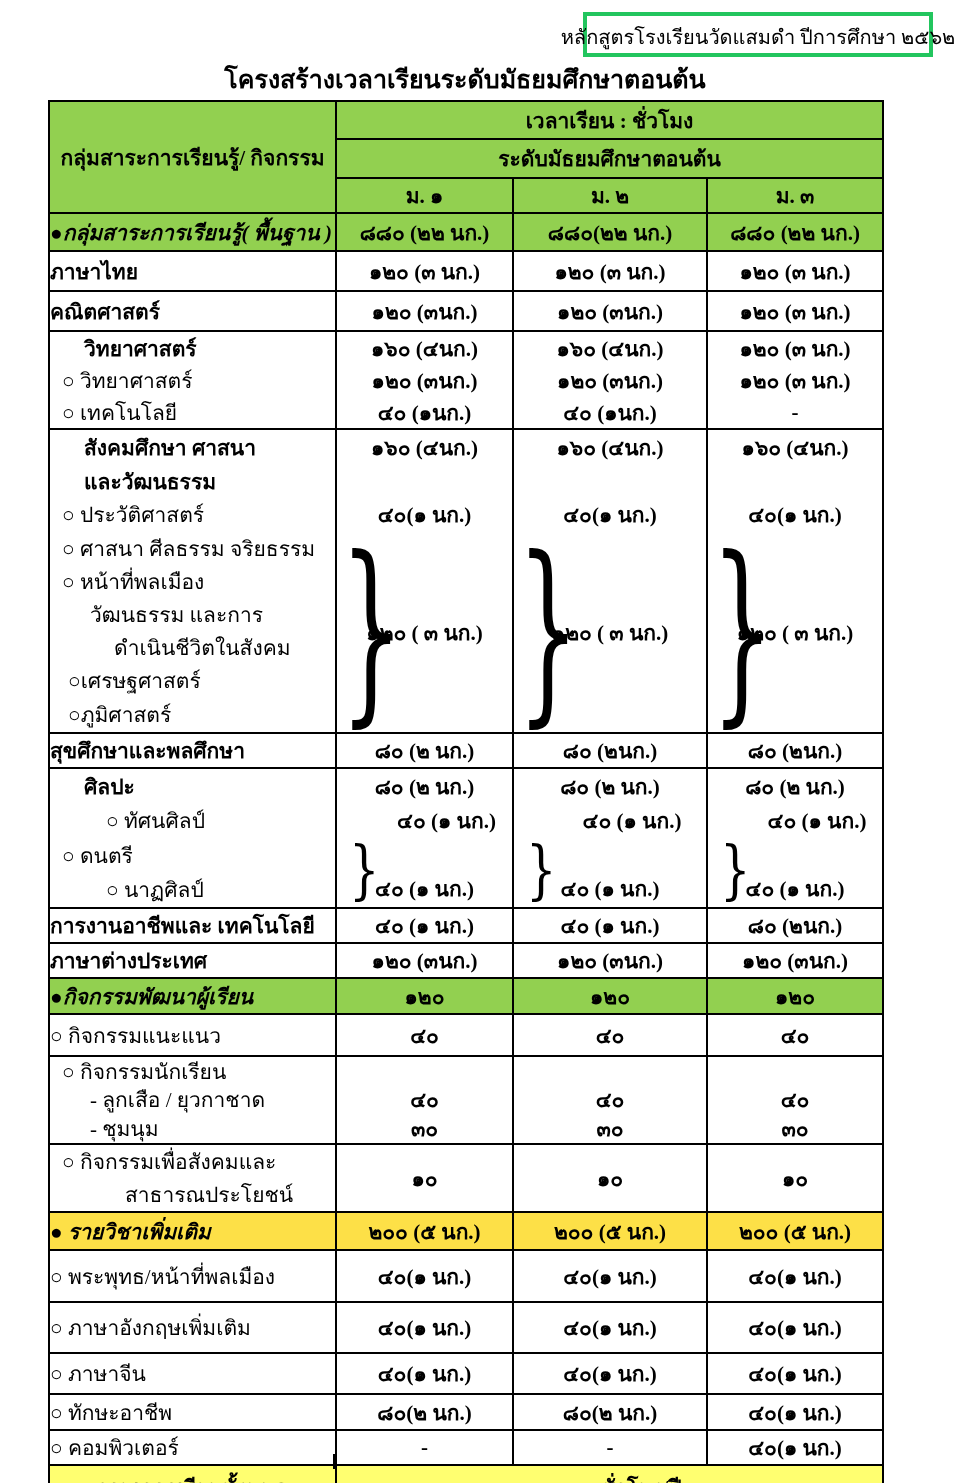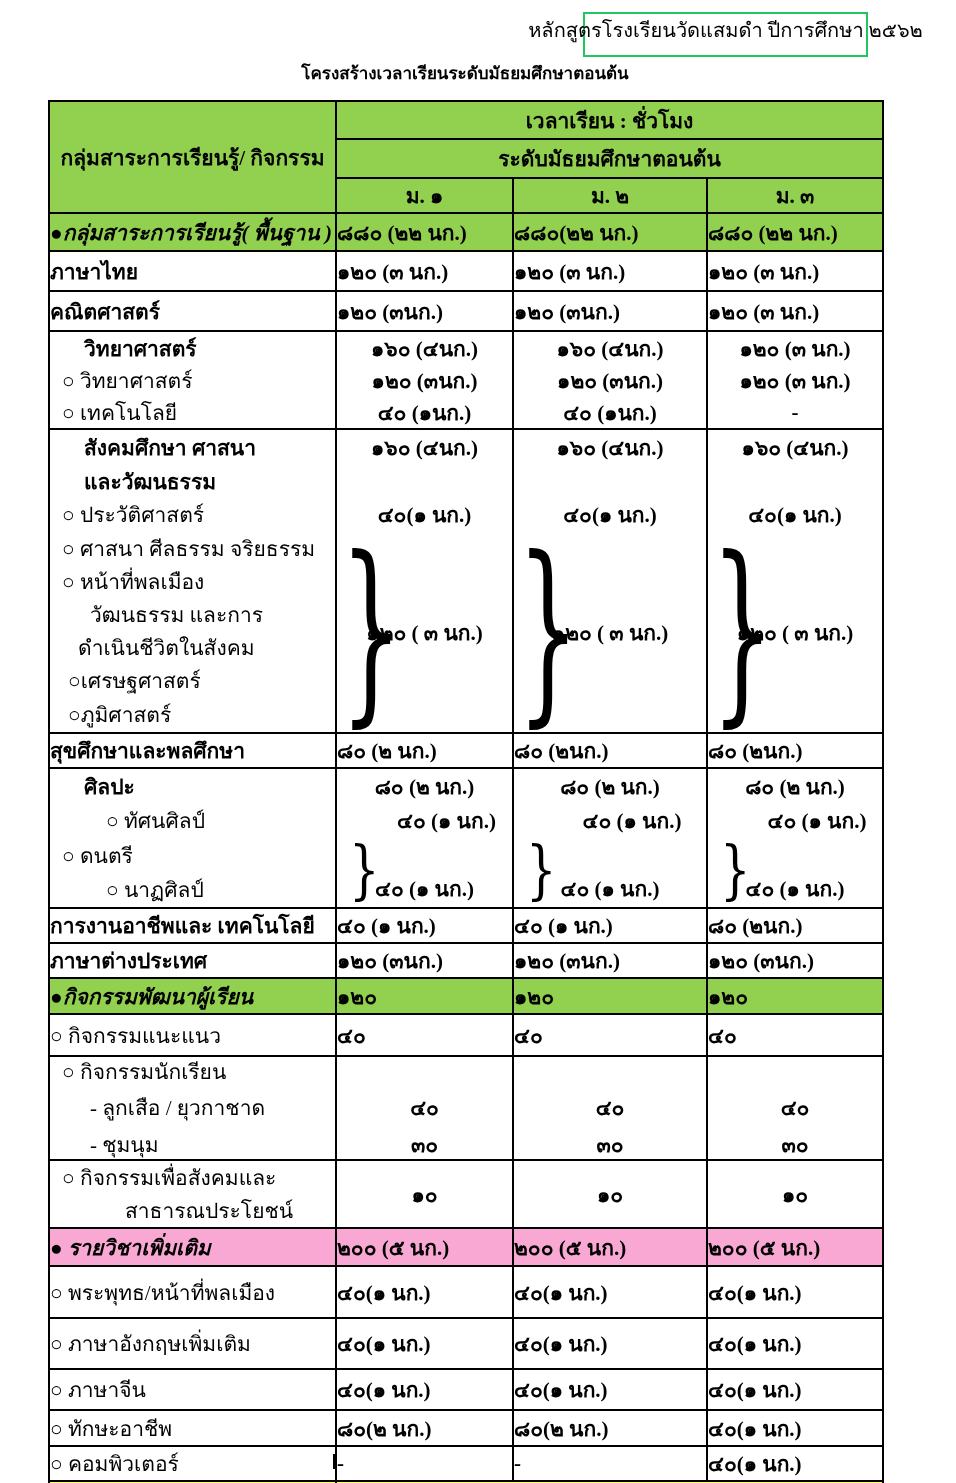--- a/index.html
+++ b/index.html
@@ -1,58 +1,58 @@
 <!DOCTYPE html>
 <html><head>
 <meta charset="utf-8">
 <style>
   * { box-sizing: border-box; margin: 0; padding: 0; }
   html, body { background: #ffffff; }
   body { font-family: "Liberation Serif", "DejaVu Serif", serif; color: #000; }
   .page { position: relative; width: 956px; height: 1483px; background: #fff; overflow: hidden; }
 
   .corner-box {
-    position: absolute; left: 583px; top: 12px; width: 285px; height: 45px;
-    border: 2px solid #22c55e; display: flex; align-items: flex-start; justify-content: center;
+    position: absolute; left: 583px; top: 12px; width: 350px; height: 45px;
+    border: 4px solid #22c55e; display: flex; align-items: flex-end; justify-content: center;
     font-size: 20px; white-space: nowrap;
   }
   .doc-title {
     position: absolute; left: 48px; top: 59px; width: 834px;
-    text-align: center; font-weight: bold; font-size: 17px;
+    text-align: center; font-weight: bold; font-size: 25px;
   }
 
   table.main {
     position: absolute; left: 48px; top: 100px; width: 834px;
     border-collapse: collapse; table-layout: fixed;
   }
   table.main td { border: 2px solid #000; padding: 0; font-size: 21px; vertical-align: middle; }
 
   .green  { background: #92D050; }
-  .pink   { background: #f9a8d4; }
+  .pink   { background: #fde047; }
   .yellow { background: #FFFF70; }
 
   .hdr { text-align: center; font-weight: bold; }
   td.group-hdr { vertical-align: top; text-align: center; padding-top: 6px; font-weight: bold; }
 
-  td.val { text-align: left; font-weight: bold; }
+  td.val { text-align: center; font-weight: bold; }
   td.lbl { font-weight: bold; padding-left: 34px; }
   td.lbl-sub { font-weight: normal; padding-left: 12px; }
   td.bullet-row { font-weight: bold; font-style: italic; padding-left: 5px; }
   td.bullet-row-sp { font-weight: bold; font-style: italic; padding-left: 10px; }
   td.top { vertical-align: top; }
 
   .ln  { display: flex; align-items: center; }
   .lv  { justify-content: center; font-weight: bold; }
-  .h28 { height: 28px; } .h29 { height: 29px; margin-top: 8px; }
+  .h28 { height: 28px; } .h29 { height: 29px; }
   .h32 { height: 32px; } .h33 { height: 33px; }
   .h34 { height: 34px; } .h35 { height: 35px; margin-left: 44px; }
   .b   { font-weight: bold; }
   .pl12 { padding-left: 12px; } .pl18 { padding-left: 18px; }
   .pl30 { padding-left: 30px; margin-left: 45px; } .pl34 { padding-left: 34px; }
-  .pl40 { padding-left: 40px; } .pl48 { padding-left: 28px; }
+  .pl40 { padding-left: 40px; } .pl48 { padding-left: 64px; }
 
   .brace-area    { position: relative; height: 201px; }
   .brace-area-sm { position: relative; height: 69px; }
   .brace {
     position: absolute; font-family: "DejaVu Serif", serif;
     font-weight: normal; font-style: normal; line-height: 1;
   }
   .brace-lg { font-size: 196px; left: 3px; top: 50%; transform: translateY(-51%) scaleX(0.5); transform-origin: left center; }
   .brace-sm { font-size: 64px;  left: 12px; top: 46%; transform: translateY(-50%) scaleX(0.75); transform-origin: left center; }
   .bnum-mid { position: absolute; left: 0; right: 0; top: 50%; transform: translateY(-50%); text-align: center; font-weight: bold; }

